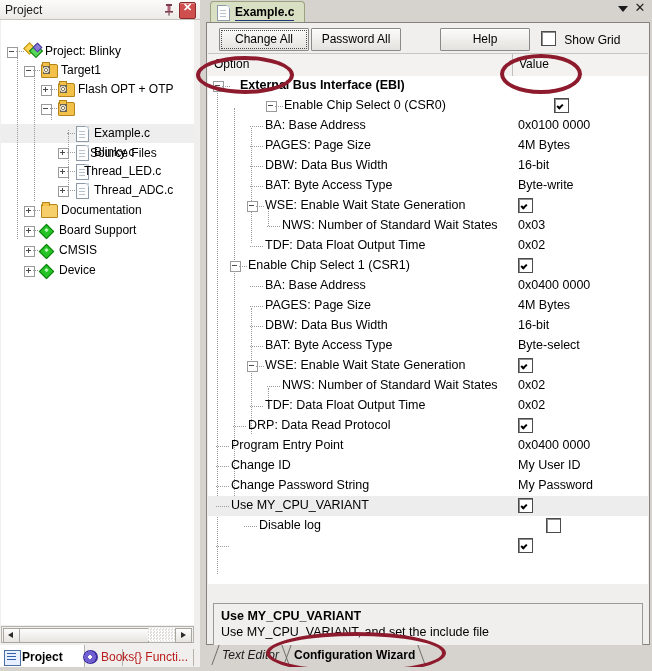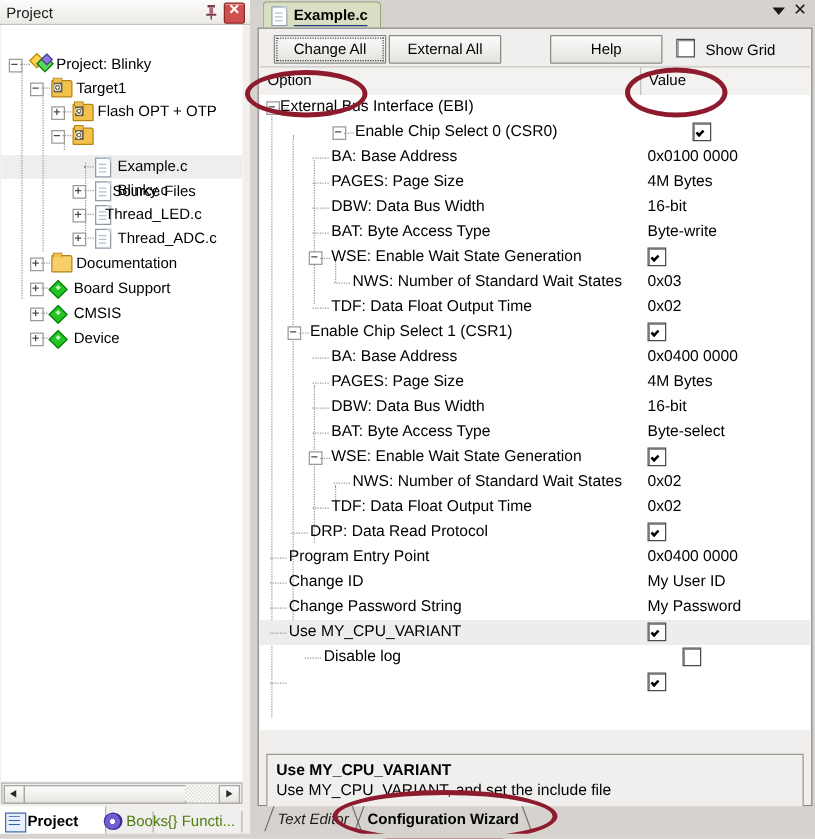--- a/index.html
+++ b/index.html
@@ -125,21 +125,21 @@
 
   #left-tabs{
     position:absolute;left:0;top:645px;width:200px;height:26px;
     background:#f0efed;
   }
   .ltab{
     position:absolute;top:0;height:25px;line-height:25px;font-size:12px;
     padding:0 6px;white-space:nowrap;
   }
   .ltab.active{background:#ffffff;border-right:1px solid #b5b2ac;font-weight:bold;color:#000;}
-  .ltab.inactive{color:#4d7c0f;}
+  .ltab.inactive{color:#b91c1c;}
   .ltab .tico{position:absolute;left:4px;top:5px;width:15px;height:14px;}
   .ico-project{background:#e8f0ff;border:1px solid #4a6fa5;}
   .ico-project:after{content:"";position:absolute;left:2px;top:2px;width:9px;height:8px;
     background:repeating-linear-gradient(to bottom,#2f5fa8 0 1px,transparent 1px 3px);}
   .ico-books{
     background:radial-gradient(circle at 7px 7px,#fff 0 2px,#6f5fd0 2px 6px,#3c2f9c 6px 7px);
     border-radius:50%;
   }
 
   
@@ -424,21 +424,21 @@
         <span class="und">Example.c</span>
       </div>
       <span id="tab-menu-arrow"></span>
       <span id="tab-close">✕</span>
     </div>
 
     <div id="editor-body">
 
       <div id="cw-toolbar">
         <div class="tbtn focus" style="left:11px;width:88px;">Change All</div>
-        <div class="tbtn" style="left:103px;width:88px;">External All</div>
+        <div class="tbtn" style="left:103px;width:88px;">Password All</div>
         <div class="tbtn" style="left:232px;width:88px;">Help</div>
         <div id="showgrid-wrap">
           <span class="cbox"></span>
           <span style="margin-left:5px;">Show Grid</span>
         </div>
       </div>
 
       <div id="col-header">
         <span class="hcell" style="left:6px;">Option</span>
         <span id="col-divider"></span>
@@ -452,21 +452,21 @@
         <div class="dline" style="left:43px;top:52px;height:115px;"></div>
         <div class="dline" style="left:43px;top:232px;height:126px;"></div>
         <div class="dline" style="left:60px;top:132px;height:18px;"></div>
         <div class="dline" style="left:60px;top:312px;height:18px;"></div>
 
         <div class="crow sel" style="top:420px;"></div>
 
         <div class="crow" style="top:0px;">
           <span class="exp" style="left:5px;top:5px;"></span>
           <span class="dhline" style="left:14px;top:10px;width:8px;"></span>
-          <span class="opt" style="left:16px;">External Bus Interface (EBI)</span>
+          <span class="opt" style="left:32px;font-weight:bold;">External Bus Interface (EBI)</span>
           <span class="val"></span>
         </div>
 
         <div class="crow" style="top:20px;margin-left:36px;">
           <span class="exp" style="left:22px;top:5px;"></span>
           <span class="dhline" style="left:31px;top:10px;width:8px;"></span>
           <span class="opt" style="left:40px;">Enable Chip Select 0 (CSR0)</span>
           <span class="val"><span class="cbox checked"></span></span>
         </div>
 

